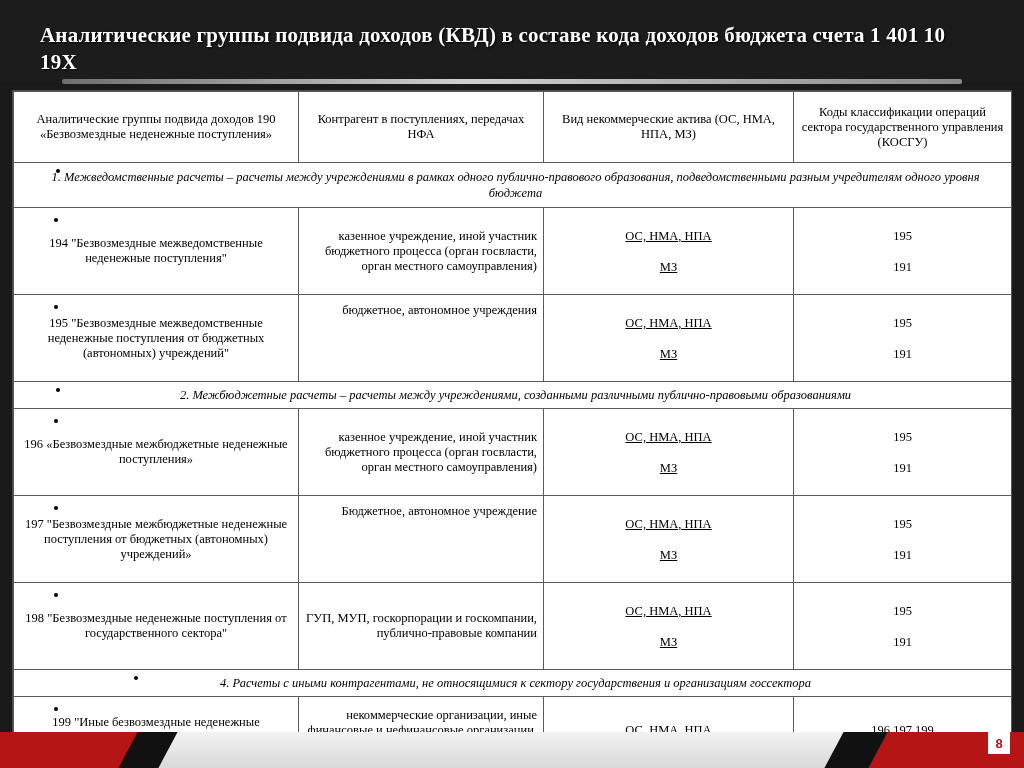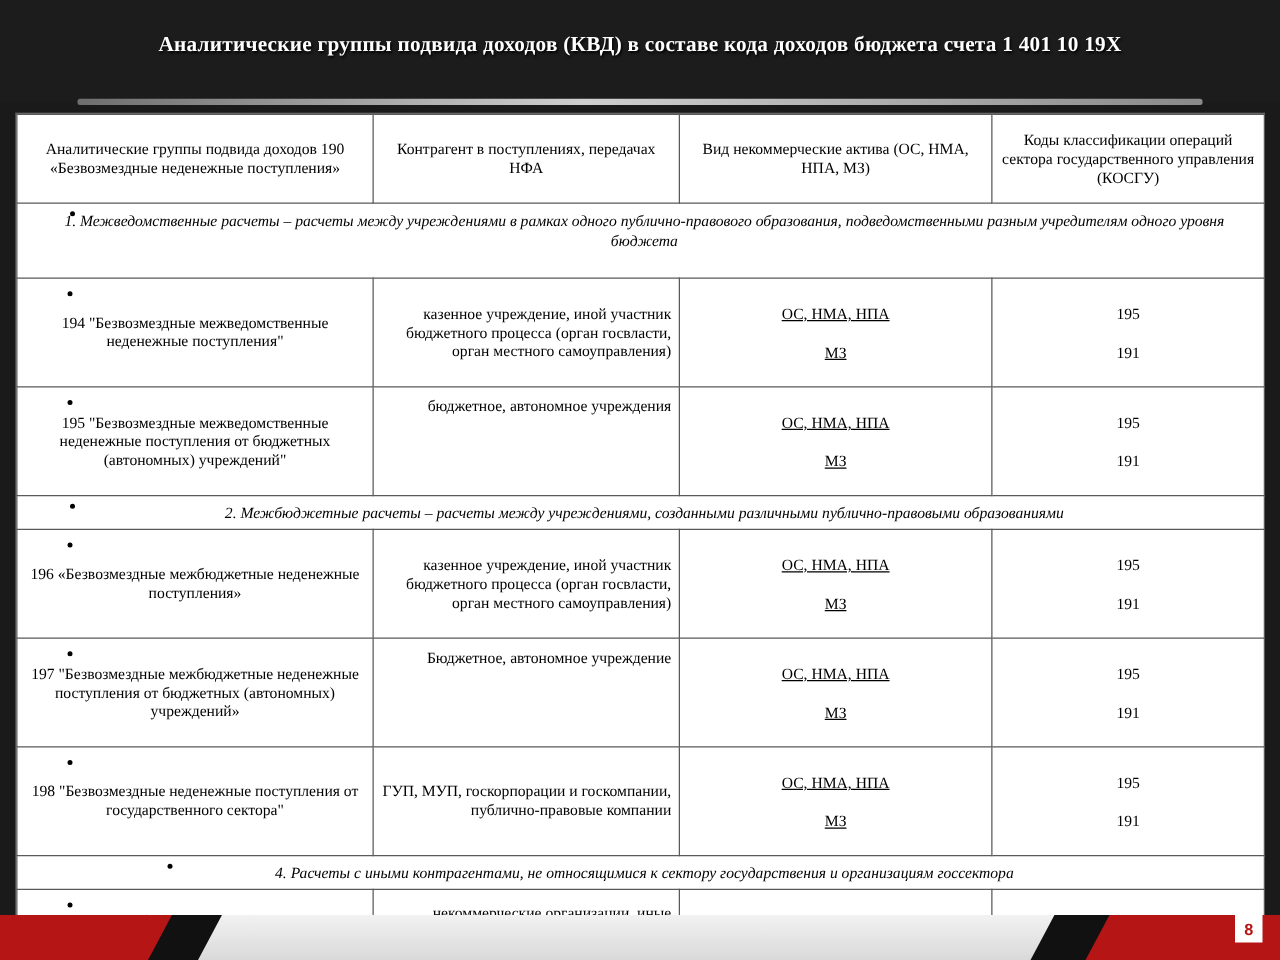--- a/index.html
+++ b/index.html
@@ -24,25 +24,25 @@
     position: absolute;
     top: 0; left: 0; right: 0;
     height: 82px;
     background: #1c1c1c;
   }
   .title-text {
     position: absolute;
     top: 22px;
     left: 40px;
     right: 40px;
-    text-align: center;
+    text-align: left;
     color: #ffffff;
     font-family: "Liberation Serif", serif;
     font-weight: bold;
-    font-size: 17px;
+    font-size: 21px;
     line-height: 27px;
     letter-spacing: 0.2px;
     text-shadow: 1px 1px 2px #000;
   }
   .title-rule {
     position: absolute;
     top: 79px;
     left: 62px;
     width: 900px;
     height: 5px;
@@ -96,21 +96,21 @@
     position: relative;
   }
   tr.section td .bullet {
     position: absolute;
     left: 42px;
     top: 6px;
     width: 4px; height: 4px;
     background: #000;
     border-radius: 50%;
   }
-  tr.section.tall td { padding-top: 6px; padding-bottom: 21px; }
+  tr.section.tall td { padding-top: 6px; padding-bottom: 6px; }
 
   
   .c-first {
     text-align: center;
     position: relative;
     padding: 7px 10px 7px 18px;
   }
   .c-first .bullet {
     position: absolute;
     left: 40px;

